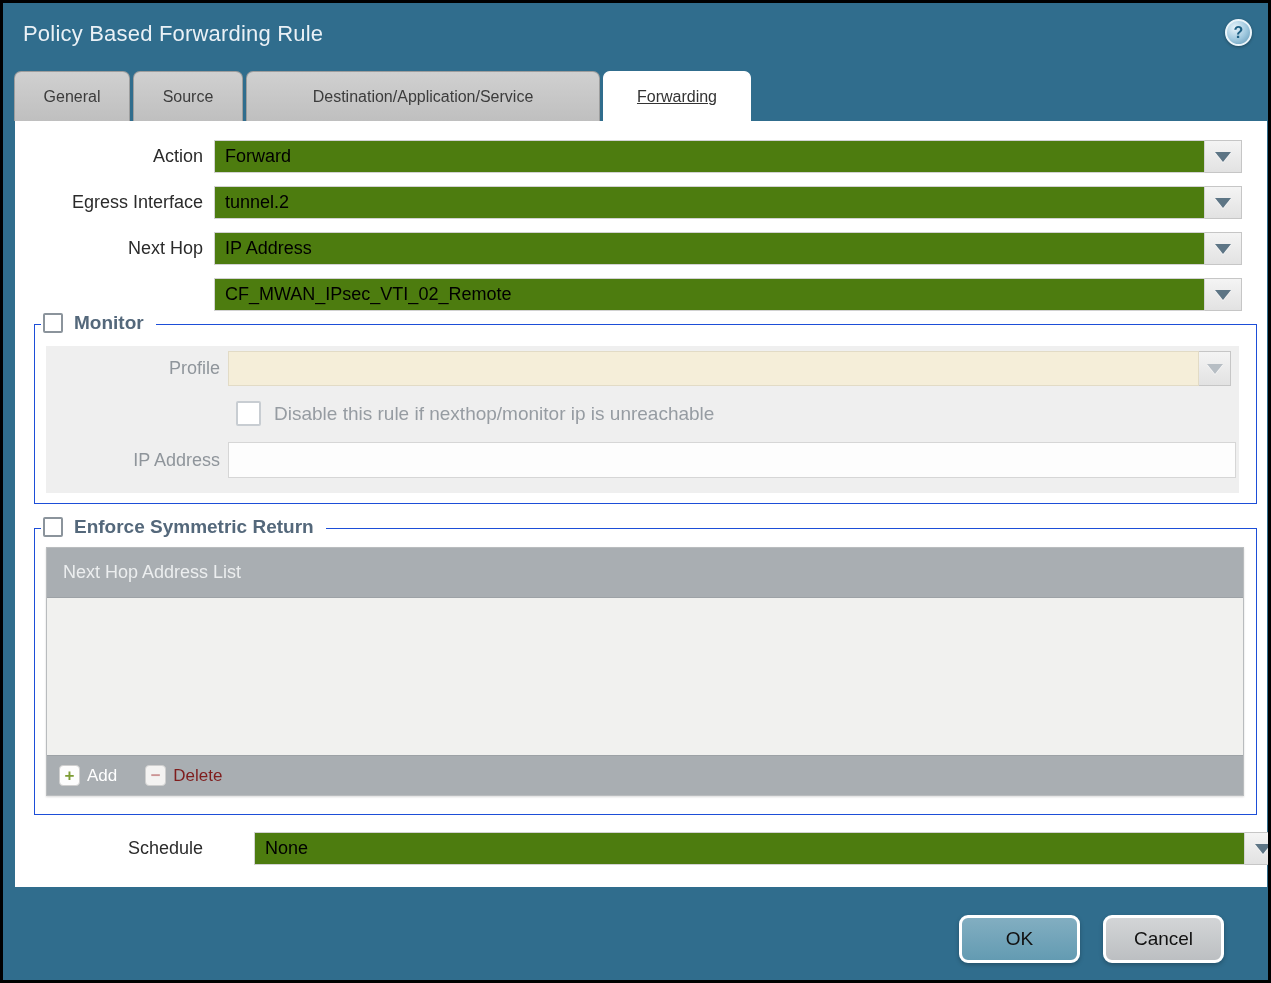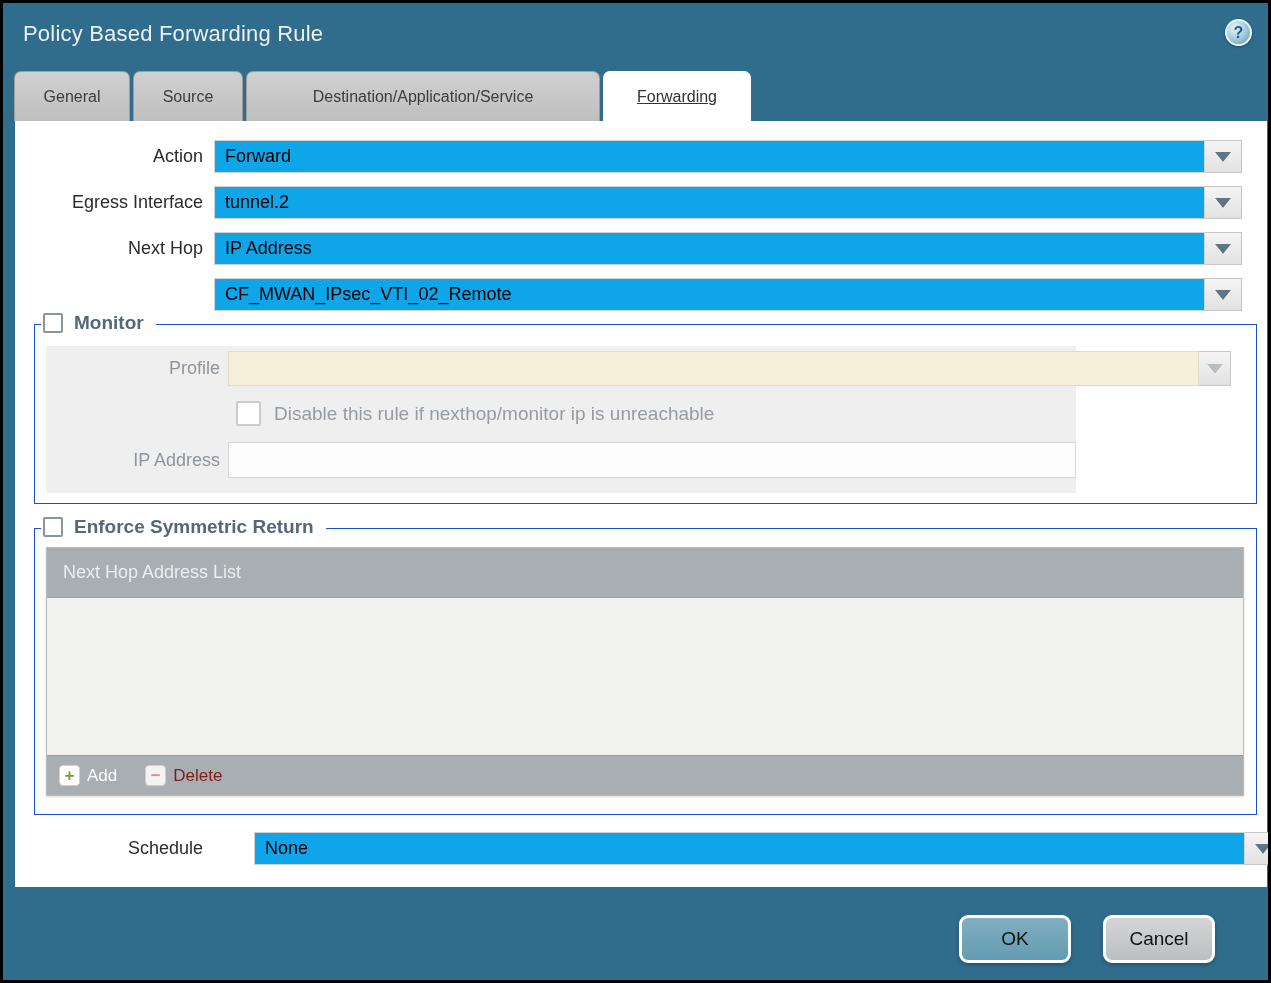--- a/index.html
+++ b/index.html
@@ -51,21 +51,21 @@
     background:#ffffff; padding:19px 0 0 0; z-index:1;
   }
 
   .frow { display:flex; align-items:center; margin-bottom:13px; }
   .frow .flabel {
     width:199px; text-align:right; padding-right:11px;
     font-size:18px; color:#2b2b2b; flex:none;
   }
   .fieldwrap { display:flex; flex:none; }
   .tfield {
-    width:991px; height:33px; border:1px solid #d2d2d2; background:#0ea5e9;
+    width:991px; height:33px; border:1px solid #d2d2d2; background:#4d7c0f;
     font-size:18px; color:#000; padding:0 10px;
     font-family:"Liberation Sans","DejaVu Sans",sans-serif; outline:none;
   }
   .ddbtn {
     width:37px; height:33px; flex:none;
     background:linear-gradient(#f4f4f4,#e2e2e2);
     border:1px solid #c6c6c6; border-left:none;
     display:flex; align-items:center; justify-content:center; cursor:pointer;
   }
   .arrow {
@@ -86,21 +86,21 @@
     display:flex; align-items:center; gap:11px; padding:0 12px 0 2px;
   }
   .legend-text { font-size:19px; font-weight:bold; color:#54687b; }
   .cb {
     width:20px; height:20px; background:#fff;
     border:2px solid #8b949c; border-radius:2px; cursor:pointer; flex:none;
   }
   .cb.disabled { border-color:#c8cdd2; cursor:default; }
 
   .fs-monitor { margin-top:13px; height:180px; padding:21px 12px 0 11px; }
-  .graybox { background:#efefef; width:1030px; height:147px; padding:5px 0 0 0; }
+  .graybox { background:#efefef; width:1193px; height:147px; padding:5px 0 0 0; }
   .mrow { display:flex; align-items:center; }
   .mrow .mlabel {
     width:182px; text-align:right; padding-right:8px;
     font-size:18px; color:#8f959b; flex:none;
   }
   .creamfield {
     width:971px; height:35px; background:#f5eed9; border:1px solid #e2dbc6;
     font-size:18px; padding:0 10px; color:#6b6b6b;
   }
   .ddbtn.profile { height:35px; width:32px; }
@@ -141,21 +141,21 @@
   .gicon.minus { color:#cc9595; background:#f4f3f2; }
   .gbtn .glabel { font-size:17px; color:#ffffff; }
   .gbtn.disabled { cursor:default; }
   .gbtn.disabled .glabel { color:#7f1d1d; }
 
   .schedrow { margin-top:17px;gap:40px; }
 
   
   .footer { position:absolute; left:0; top:884px; width:100%; height:96px; }
   .btn {
-    position:absolute; top:28px; width:112px; height:48px;
+    position:absolute; top:28px; width:121px; height:48px;
     border-radius:9px; border:3px solid #ffffff;
     font-size:19px; color:#111; cursor:pointer;
     font-family:"Liberation Sans","DejaVu Sans",sans-serif;
     box-shadow:0 2px 4px rgba(0,0,0,0.25);
   }
   .btn-ok { left:956px; background:linear-gradient(#82aec1,#639bb2); }
   .btn-cancel { left:1100px; background:linear-gradient(#d3d5d7,#bcbfc2); }
 </style>
 </head>
 <body>

